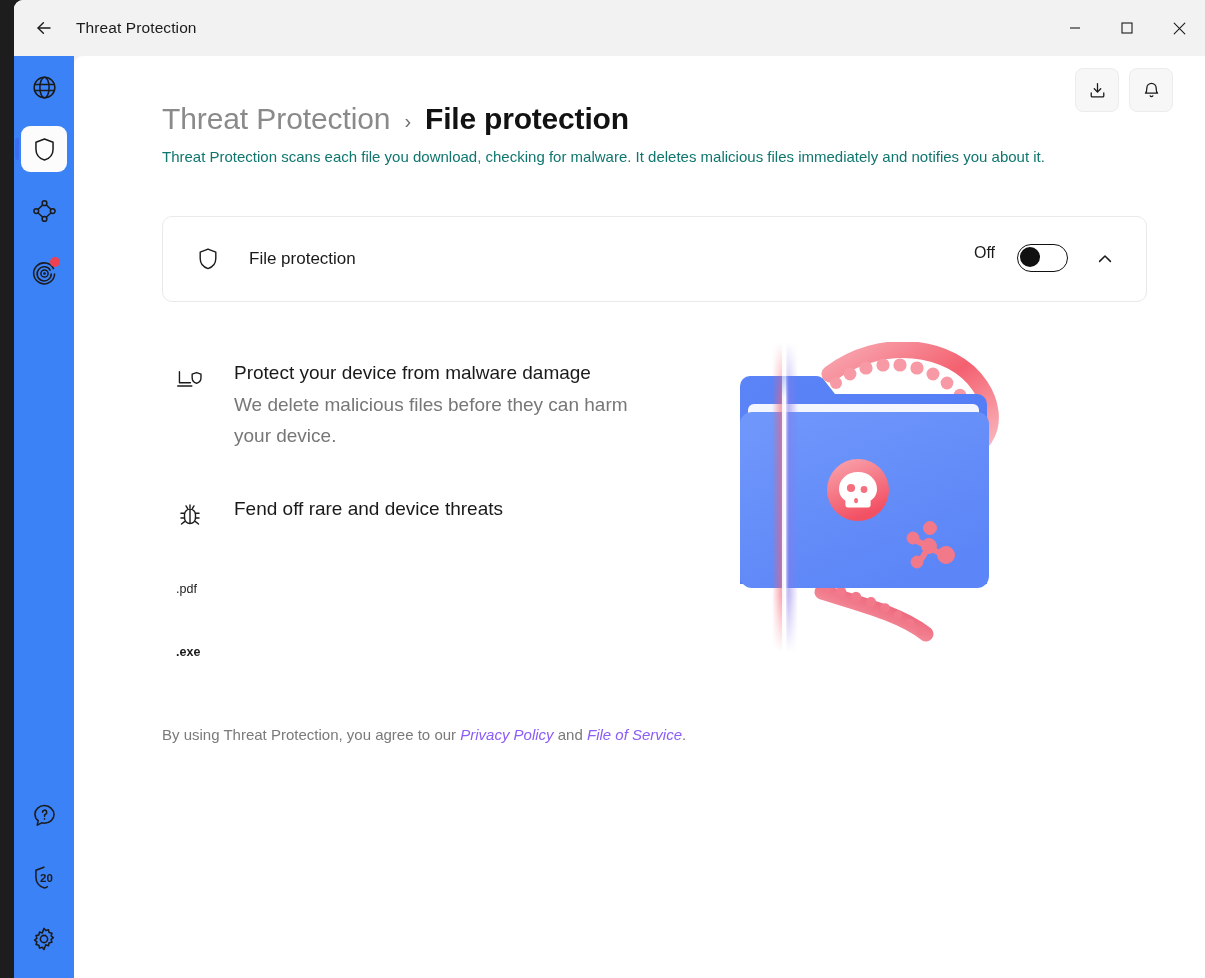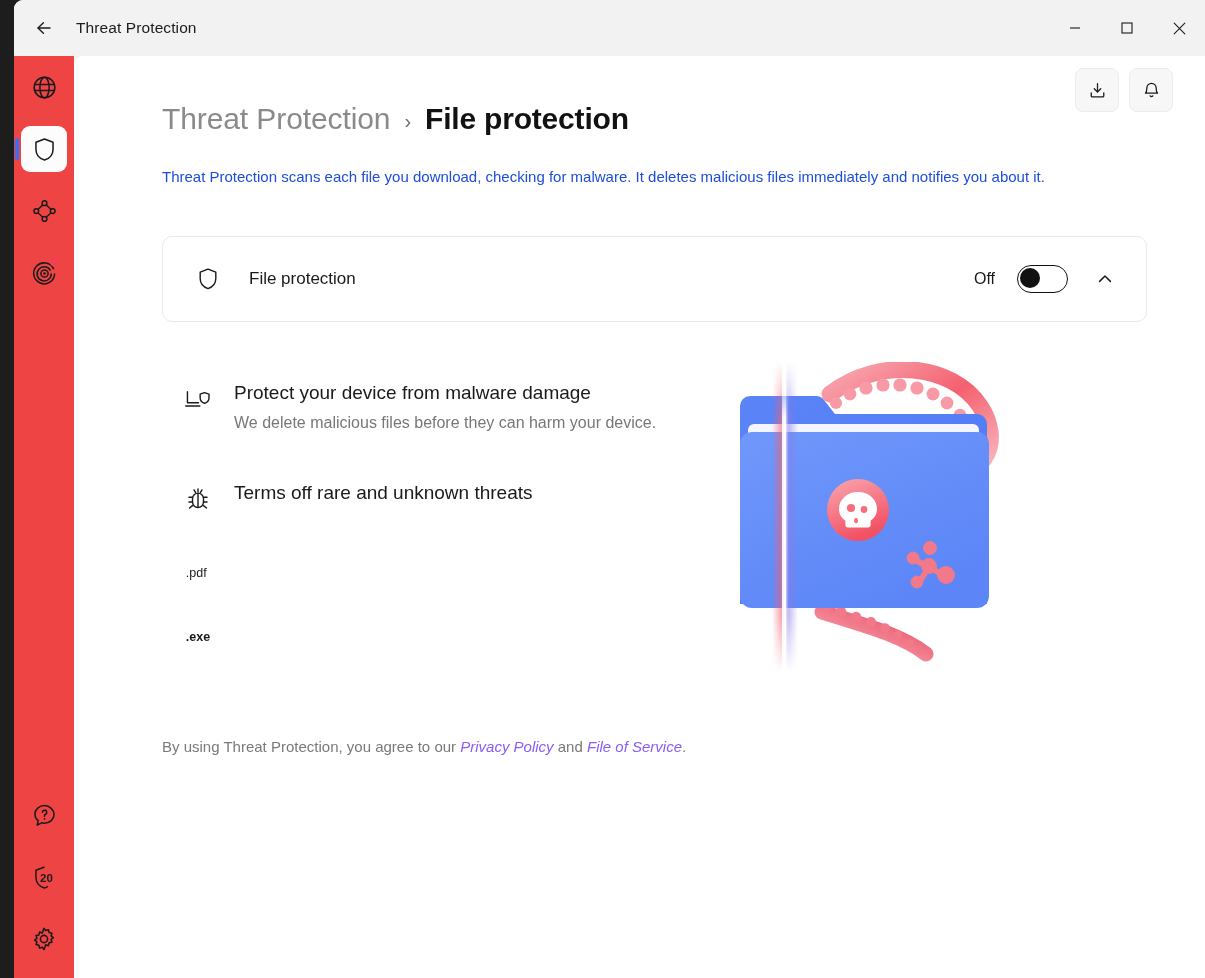--- a/index.html
+++ b/index.html
@@ -67,21 +67,21 @@
     display: flex; align-items: center; justify-content: center;
     cursor: pointer;
   }
 
   
   .rail {
     position: absolute;
     left: 0; top: 56px;
     width: 60px;
     height: 922px;
-    background: #ef4444;
+    background: #3b82f6;
   }
   .rail-top { position: absolute; top: 0; left: 0; width: 60px; }
   .rail-bottom { position: absolute; bottom: 8px; left: 0; width: 60px; }
 
   .rail-item {
     position: relative;
     width: 60px; height: 62px;
     display: flex; align-items: center; justify-content: center;
     cursor: pointer;
   }
@@ -167,24 +167,24 @@
     padding-top: 3px;
   }
   .bc-current {
     font-size: 30px;
     font-weight: 700;
     color: #121212;
     letter-spacing: -.2px;
   }
 
   .page-desc {
-    margin-top: 28px;
+    margin-top: 8px;
     font-size: 15px;
     line-height: 1.72;
-    color: #1d4ed8;
+    color: #0f766e;
     max-width: 930px;
   }
 
   
   .toggle-card {
     margin-top: 46px;
     width: 985px;
     height: 86px;
     border: 1px solid #e9e9e9;
     border-radius: 10px;
@@ -195,21 +195,21 @@
   }
   .tc-icon { width: 30px; display:flex; align-items:center; }
   .tc-label {
     margin-left: 24px;
     font-size: 17px;
     color: #1a1a1a;
   }
   .tc-right {
     margin-left: auto;
     display: flex;
-    align-items: center;
+    align-items: flex-start;
     gap: 22px;
   }
   .tc-state {
     font-size: 16px;
     color: #1a1a1a;
   }
   .switch {
     width: 51px; height: 28px;
     border-radius: 14px;
     border: 1.6px solid #111;
@@ -241,31 +241,31 @@
   .feature {
     display: flex;
     margin-bottom: 44px;
   }
   .feature:last-child { margin-bottom: 0; }
   .f-icon {
     width: 44px;
     flex: none;
     padding-top: 6px;
     display: flex;
-    justify-content: center;
+    justify-content: flex-start;
   }
   .f-text { padding-left: 14px; }
   .f-title {
     font-size: 19px;
     color: #1a1a1a;
     line-height: 1.35;
   }
   .f-desc {
     margin-top: 5px;
-    font-size: 16px;
+    font-size: 19px;
     line-height: 1.62;
     color: #777777;
     max-width: 430px;
   }
   .ext-icon {
     font-size: 12.5px;
     line-height: 1.22;
     color: #1a1a1a;
     text-align: left;
     padding-top: 2px;
@@ -475,21 +475,21 @@
                 <svg width="28" height="28" viewBox="0 0 26 26" fill="none" stroke="#1b1b1b" stroke-width="1.3" stroke-linecap="round" stroke-linejoin="round">
                   <path d="M13 2.8v2.6"></path>
                   <path d="M9.3 3.6l1.4 2.3M16.7 3.6l-1.4 2.3"></path>
                   <rect x="7.9" y="6.6" width="10.2" height="13.4" rx="5.1"></rect>
                   <path d="M7.9 10.5H4.6M7.9 14.8H4.6M7.9 18.2l-2.8 2.3"></path>
                   <path d="M18.1 10.5h3.3M18.1 14.8h3.3M18.1 18.2l2.8 2.3"></path>
                   <path d="M13 6.8v13"></path>
                 </svg>
               </div>
               <div class="f-text">
-                <div class="f-title">Terms off rare and unknown threats</div>
+                <div class="f-title">Fend off rare and device threats</div>
               </div>
             </div>
 
             <div class="feature">
               <div class="f-icon">
                 <div class="ext-icon">
                   <div class="e1">.pdf</div>
                   <div class="e2">.exe</div>
                 </div>
               </div>

